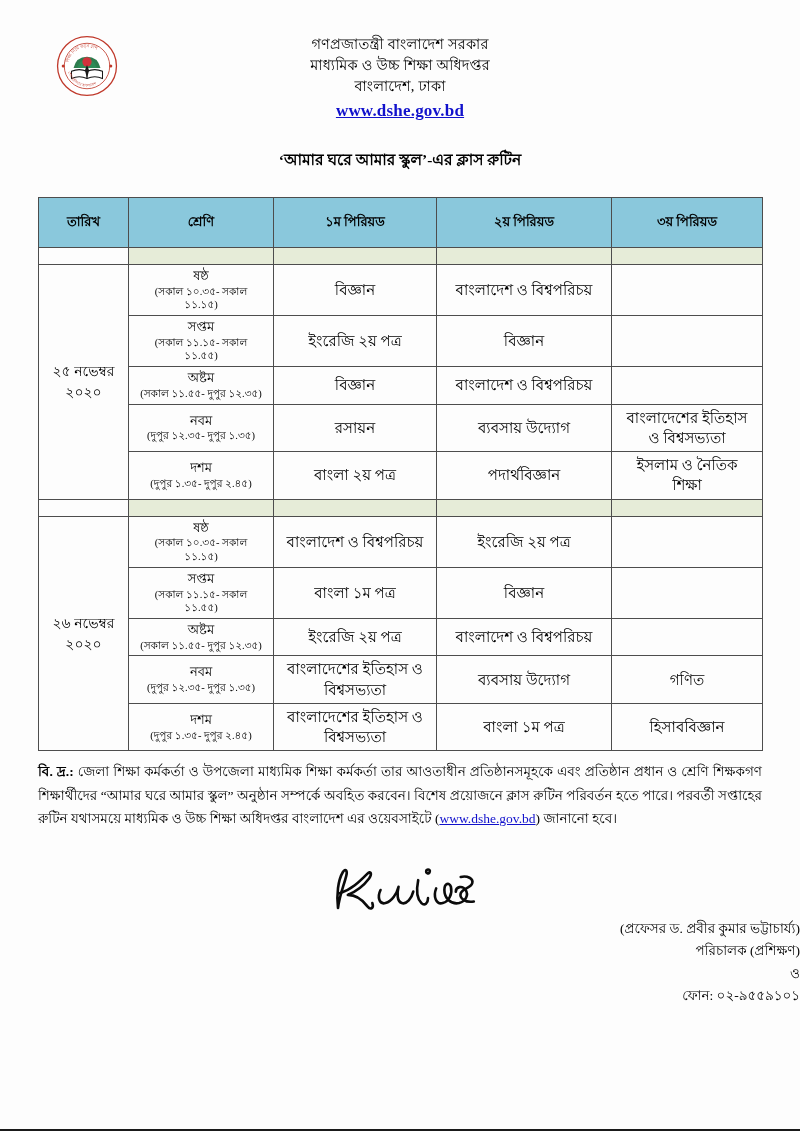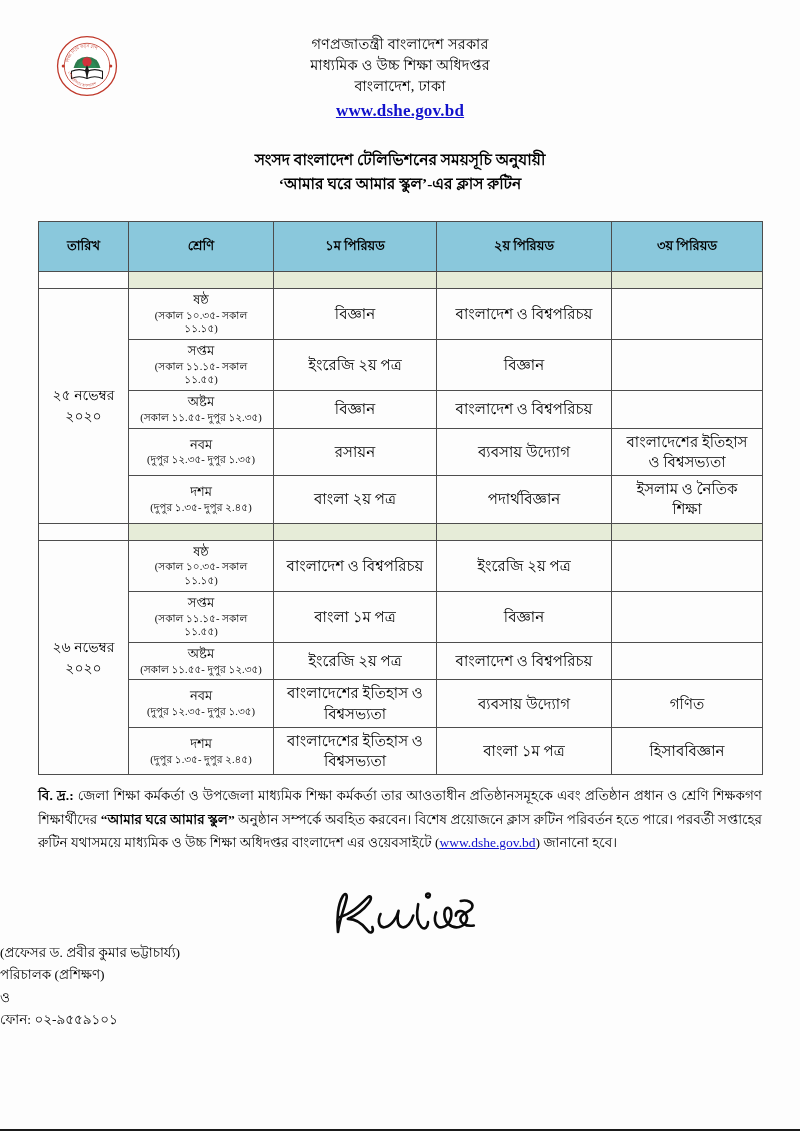--- a/index.html
+++ b/index.html
@@ -135,31 +135,31 @@
   
   .note {
     width: 724px;
     margin: 9px auto 0 auto;
     font-size: 13.5px;
     line-height: 1.72;
     text-align: justify;
     text-justify: inter-word;
   }
   .note b.nb { font-weight: bold; }
-  .note .quoted { font-weight: bold; }
+  .note .quoted { font-weight: normal; }
   .note a.inline-url {
     color: #1111cc;
     text-decoration: underline;
     font-family: "Liberation Serif", serif;
   }
 
   
   .sig-block {
     margin-top: 34px;
-    text-align: left;
+    text-align: right;
   }
   .sig-img {
     height: 52px;
     margin-left: 20px;
   }
   .sig-img svg { display: block; margin: 0 auto; }
   .sig-lines {
     margin-top: 2px;
     font-size: 13.5px;
     line-height: 1.65;
@@ -204,21 +204,20 @@
 
       <div class="gov-lines">
         <div>গণপ্রজাতন্ত্রী বাংলাদেশ সরকার</div>
         <div>মাধ্যমিক ও উচ্চ শিক্ষা অধিদপ্তর</div>
         <div>বাংলাদেশ, ঢাকা</div>
         <a class="weburl" href="#">www.dshe.gov.bd</a>
       </div>
     </div>
 
     <div class="doc-title">
-      <div>সংসদ বাংলাদেশ টেলিভিশনের সময়সূচি অনুযায়ী</div>
       <div>‘আমার ঘরে আমার স্কুল’-এর ক্লাস রুটিন</div>
     </div>
 
     <div class="table-wrap">
       <table class="routine">
         <colgroup>
           <col class="c-date">
             <col class="c-class">
             <col class="c-p1">
             <col class="c-p2">

